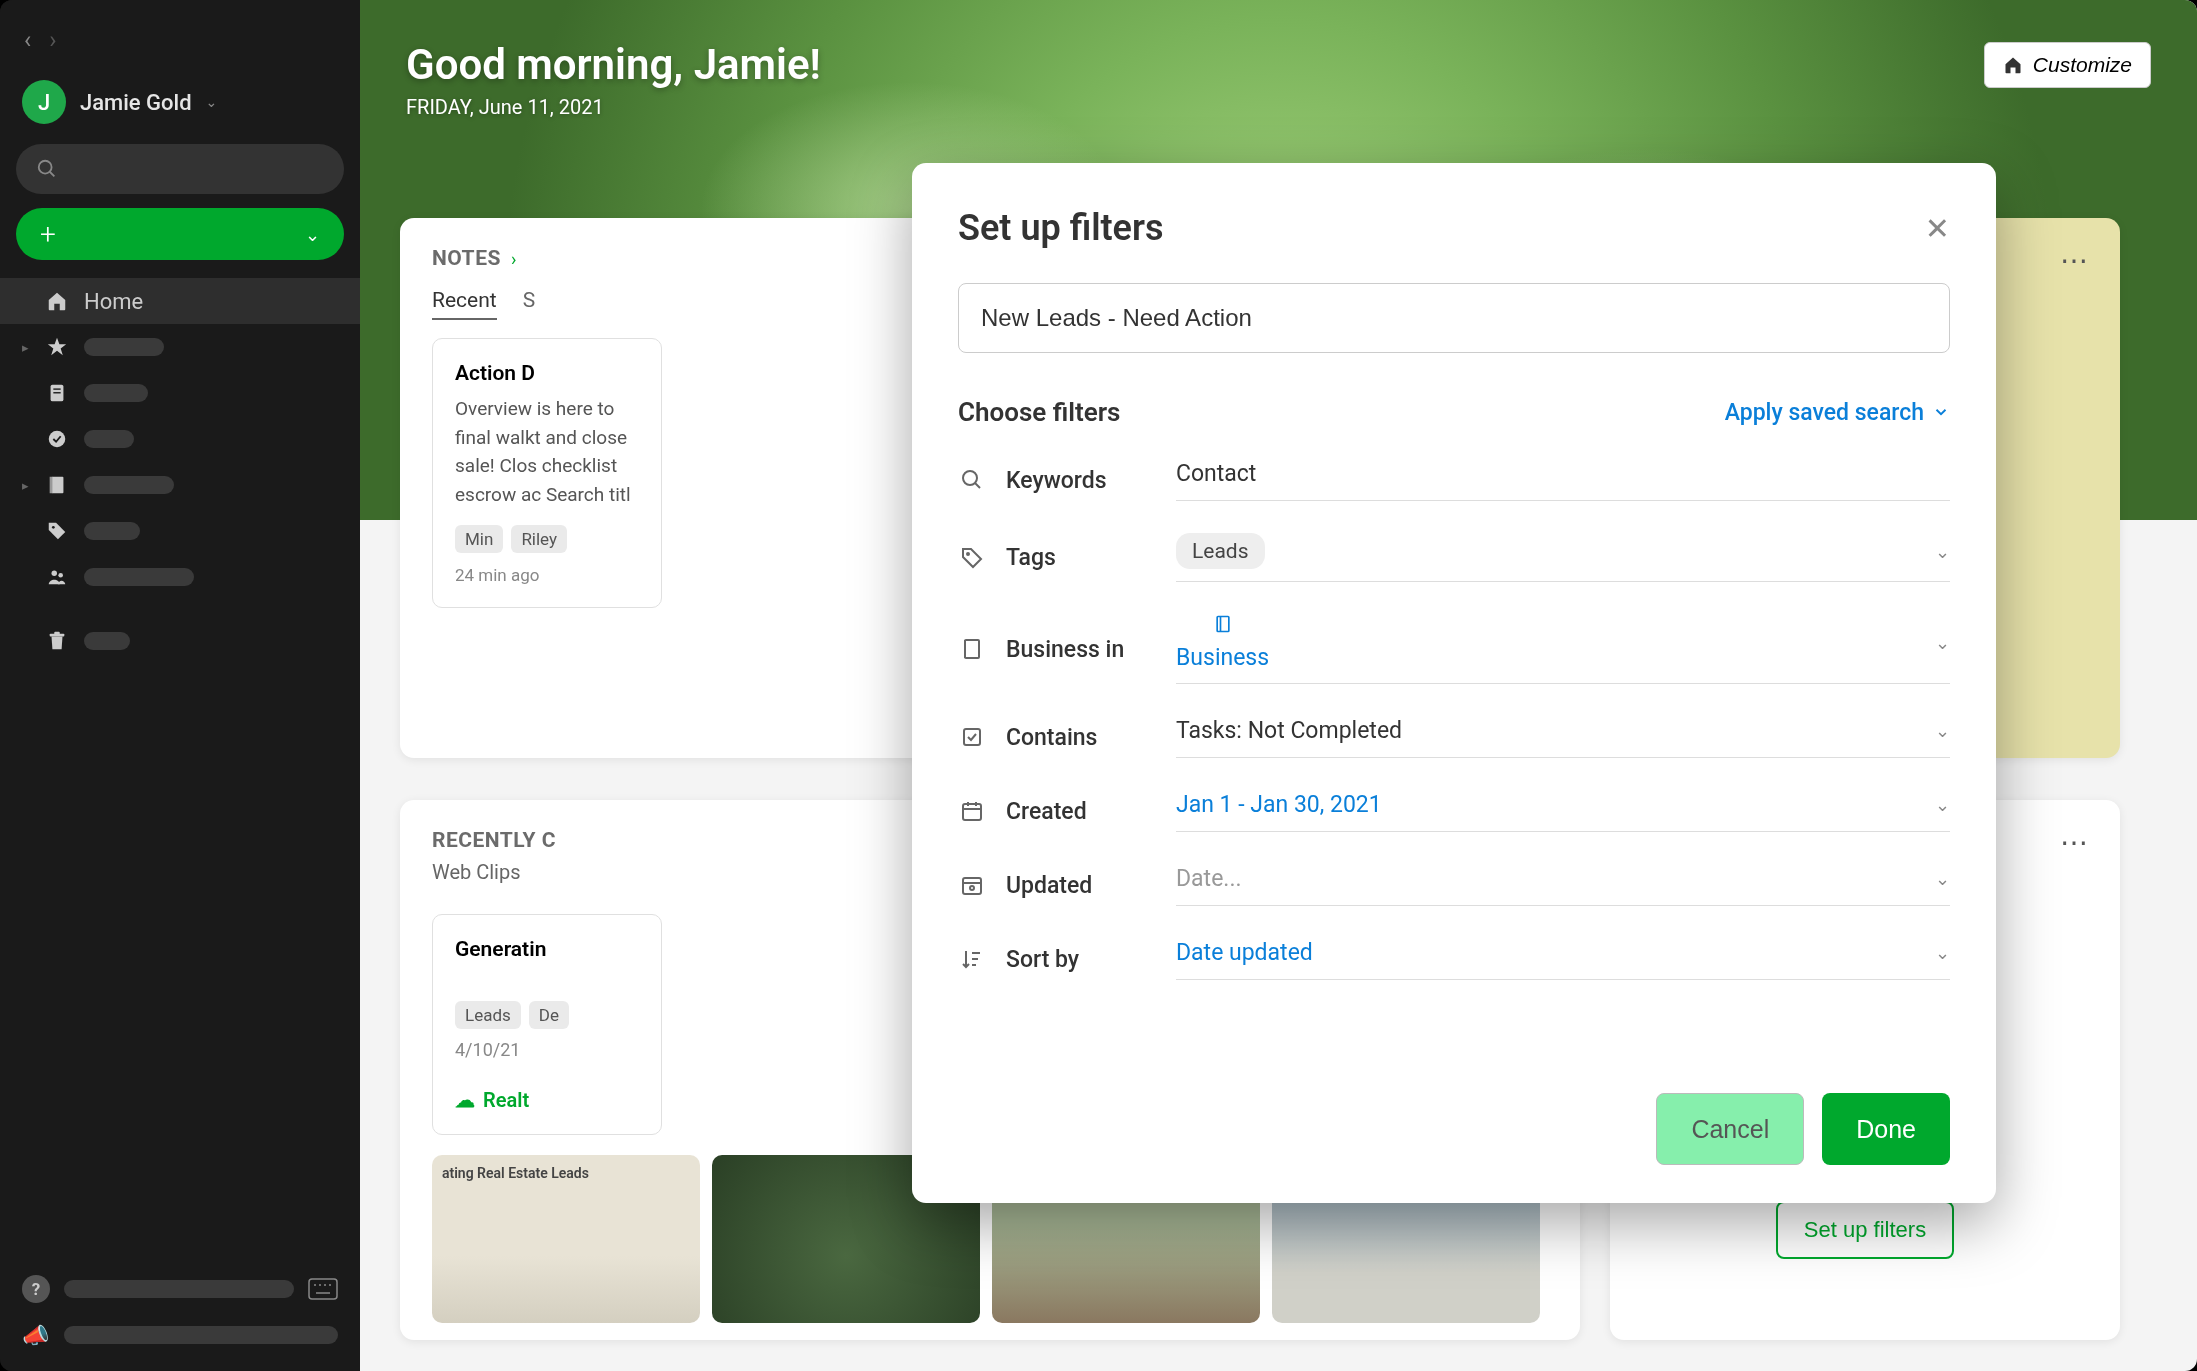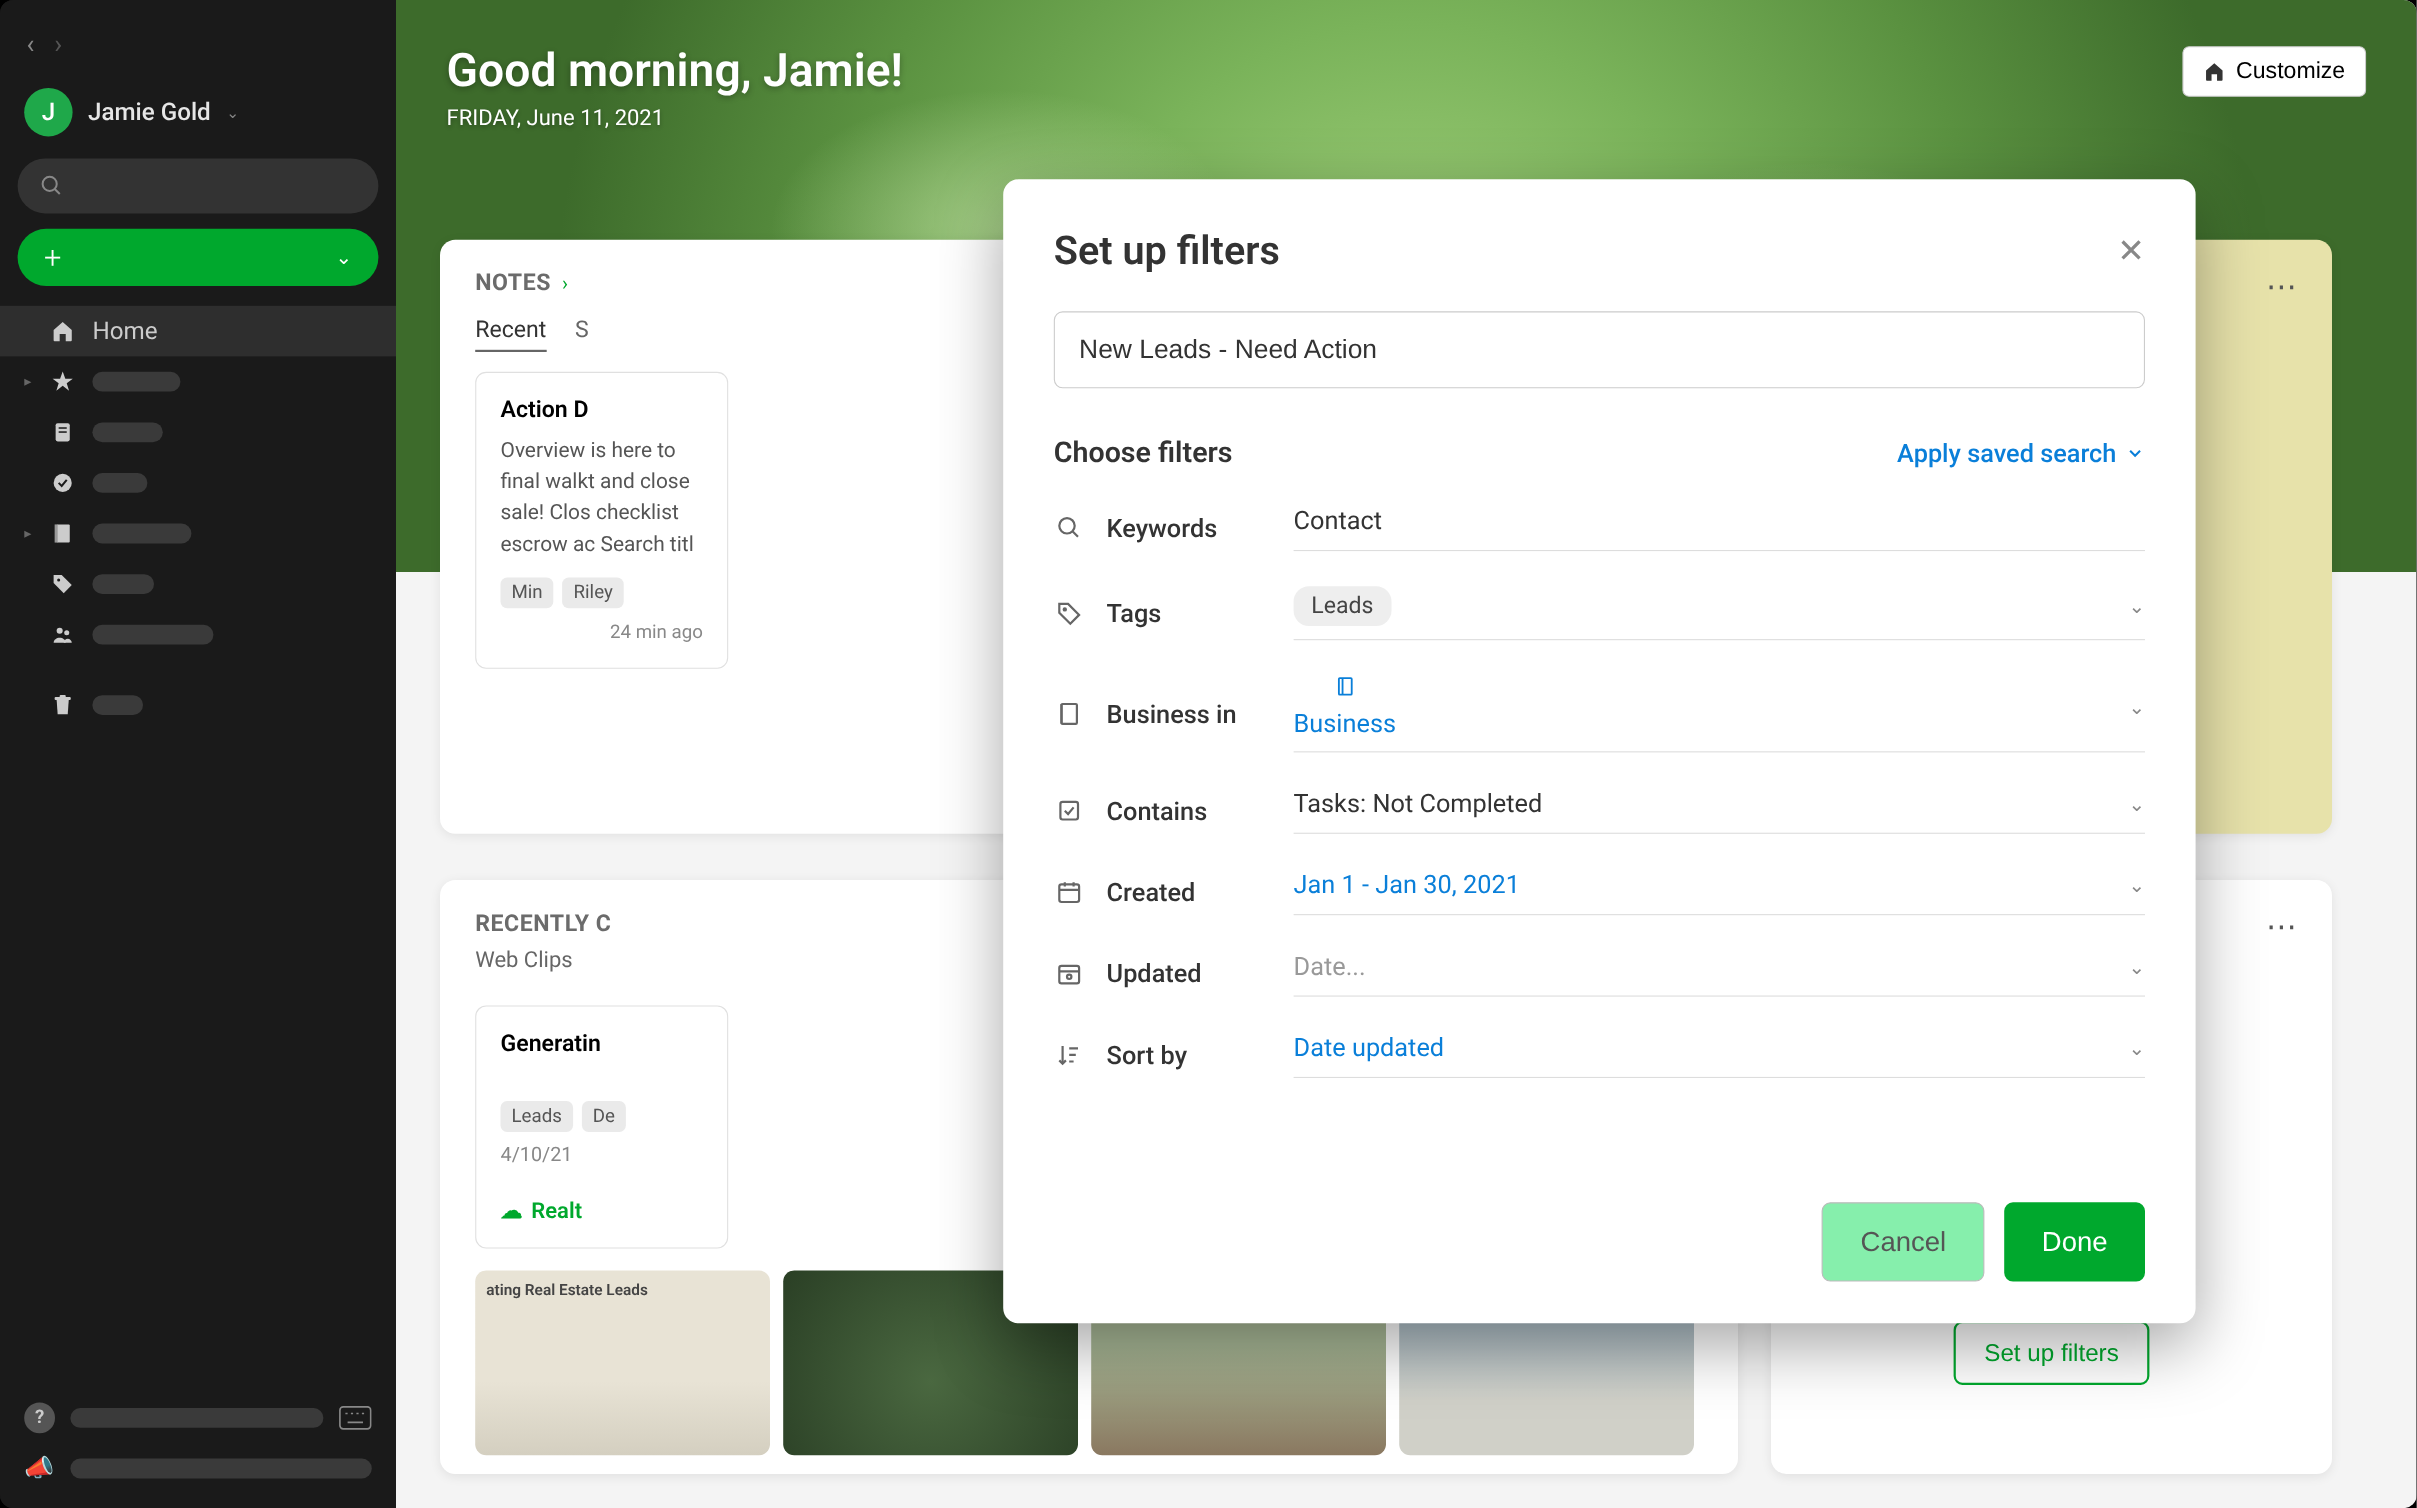--- a/index.html
+++ b/index.html
@@ -39,37 +39,37 @@
 
 .main { flex: 1; background: #f4f4f4; position: relative; overflow: hidden; }
 .hero { height: 520px; background: radial-gradient(circle at 50% 60%, #a5d37e 0%, #7ab35a 30%, #5a9140 55%, #3d6b2b 80%); position: relative; }
 .hero::before { content:''; position:absolute; inset:0; background:
   radial-gradient(ellipse 300px 180px at 30% 40%, rgba(200,230,170,0.6), transparent 70%),
   radial-gradient(ellipse 280px 160px at 70% 50%, rgba(180,220,150,0.5), transparent 70%),
   radial-gradient(ellipse 250px 150px at 50% 70%, rgba(160,210,130,0.5), transparent 70%); }
 .greeting { position: absolute; top: 40px; left: 46px; color: #fff; }
 .greeting h1 { font-size: 42px; font-weight: 600; text-shadow: 0 2px 6px rgba(0,0,0,0.3); }
 .greeting .date { font-size: 20px; margin-top: 6px; text-shadow: 0 1px 4px rgba(0,0,0,0.3); }
-.customize { position: absolute; top: 42px; right: 46px; background: #fff; border: 1px solid #ccc; border-radius: 6px; padding: 10px 18px; display: flex; align-items: center; gap: 10px; font-size: 21px; font-weight: 500; cursor: pointer; }
+.customize { position: absolute; top: 42px; right: 46px; background: #fff; border: 1px solid #ccc; border-radius: 6px; padding: 10px 18px; display: flex; align-items: center; gap: 10px; font-size: 21px; font-weight: 500; cursor: pointer; font-style: italic; }
 
 .widgets { position: absolute; top: 218px; left: 40px; right: 40px; bottom: 20px; display: flex; gap: 30px; flex-wrap: wrap; }
 .widget { background: #fff; border-radius: 14px; box-shadow: 0 2px 10px rgba(0,0,0,0.08); }
 .notes-widget { width: 1180px; height: 540px; padding: 28px 32px; }
 .widget-hdr { display: flex; align-items: center; gap: 10px; }
 .widget-hdr h3 { font-size: 21px; font-weight: 700; color: #6b6b6b; letter-spacing: 0.5px; }
 .widget-hdr .chev { color: #00a82d; font-size: 18px; }
 .tabs-row { display: flex; gap: 26px; margin: 18px 0; font-size: 21px; }
 .tab-btn { color: #666; cursor: pointer; padding-bottom: 6px; }
 .tab-btn.active { color: #333; border-bottom: 2px solid #666; }
 .note-card { width: 230px; border: 1px solid #e0e0e0; border-radius: 10px; padding: 22px; }
 .note-card h4 { font-size: 21px; font-weight: 600; margin-bottom: 10px; }
 .note-card p { font-size: 19px; color: #555; line-height: 1.5; }
 .note-tags { margin-top: 16px; display: flex; gap: 8px; }
 .tagchip { background: #eaeaea; border-radius: 6px; padding: 4px 10px; font-size: 17px; color: #555; }
-.note-time { margin-top: 12px; font-size: 17px; color: #888; text-align: right; }
+.note-time { margin-top: 12px; font-size: 17px; color: #888; }
 
 .scratch-widget { width: 510px; height: 540px; background: #e7e2aa; padding: 26px 30px; }
 .scratch-widget .widget-hdr { justify-content: space-between; }
 .scratch-widget p { font-size: 20px; color: #3a3a3a; line-height: 1.7; margin-top: 10px; }
 .more-ico { font-size: 28px; color: #555; letter-spacing: 2px; }
 
 .recent-widget { width: 1180px; height: 540px; padding: 28px 32px; }
 .recent-widget .rc-title { font-size: 21px; font-weight: 700; color: #6b6b6b; letter-spacing: 0.5px; }
 .recent-widget .rc-sub { font-size: 20px; color: #666; margin-top: 8px; }
 .rc-card { margin-top: 30px; width: 230px; border: 1px solid #e0e0e0; border-radius: 10px; padding: 22px; }

